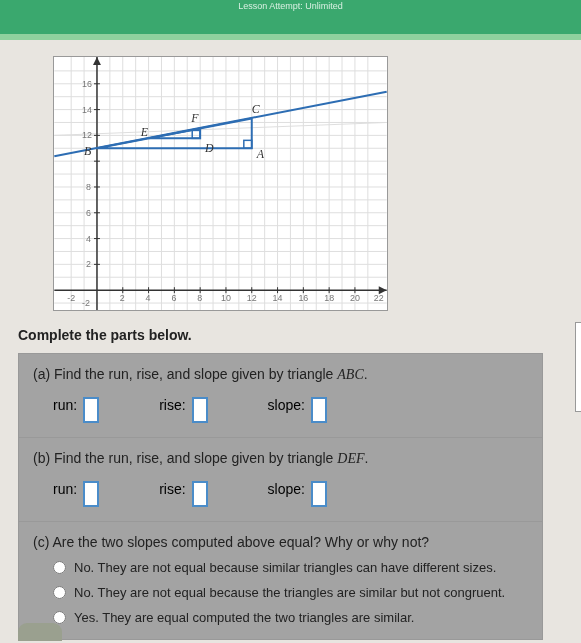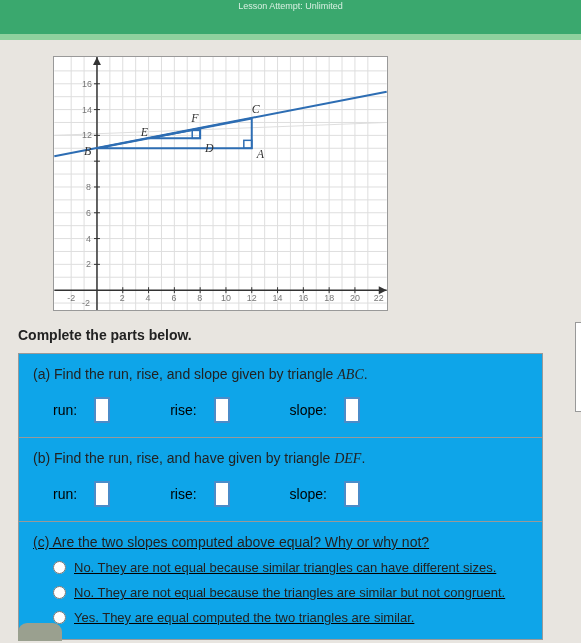--- a/index.html
+++ b/index.html
@@ -39,44 +39,44 @@
 }
 .graph-svg { width: 100%; height: 100%; display: block; }
 .instruction {
   font-size: 14px;
   color: #222;
   margin: 16px 0 10px 0;
   font-weight: 600;
 }
 .box {
   border: 1px solid #999;
-  background: #0ea5e9;
+  background: #a3a3a3;
   width: 525px;
 }
 .part {
   border-bottom: 1px solid #999;
   padding: 12px 14px 14px 14px;
 }
-.part:last-child { border-bottom: none; text-decoration: underline; }
+.part:last-child { border-bottom: none; }
 .part-text {
   font-size: 14px;
   color: #222;
 }
 .var { font-style: italic; font-family: 'Times New Roman', serif; }
 .input-row {
   display: flex;
   gap: 60px;
   margin-top: 14px;
   padding-left: 20px;
   align-items: center;
 }
 .field {
   display: flex;
-  align-items: center;
-  gap: 17px;
+  align-items: flex-start;
+  gap: 6px;
   font-size: 14px;
 }
 .num-box {
   width: 16px;
   height: 26px;
   border: 2px solid #4a8cc9;
   background: #fff;
   display: inline-block;
 }
 .radio-row {
@@ -256,21 +256,21 @@
         </div>
         <div class="field">
           <span>slope:</span>
           <span class="num-box"></span>
         </div>
       </div>
     </div>
 
     <div class="part">
       <div class="part-text">
-        <span>(b) Find the run, rise, and have given by triangle </span><span class="var">DEF</span><span>.</span>
+        <span>(b) Find the run, rise, and slope given by triangle </span><span class="var">DEF</span><span>.</span>
       </div>
       <div class="input-row">
         <div class="field">
           <span>run:</span>
           <span class="num-box"></span>
         </div>
         <div class="field">
           <span>rise:</span>
           <span class="num-box"></span>
         </div>

